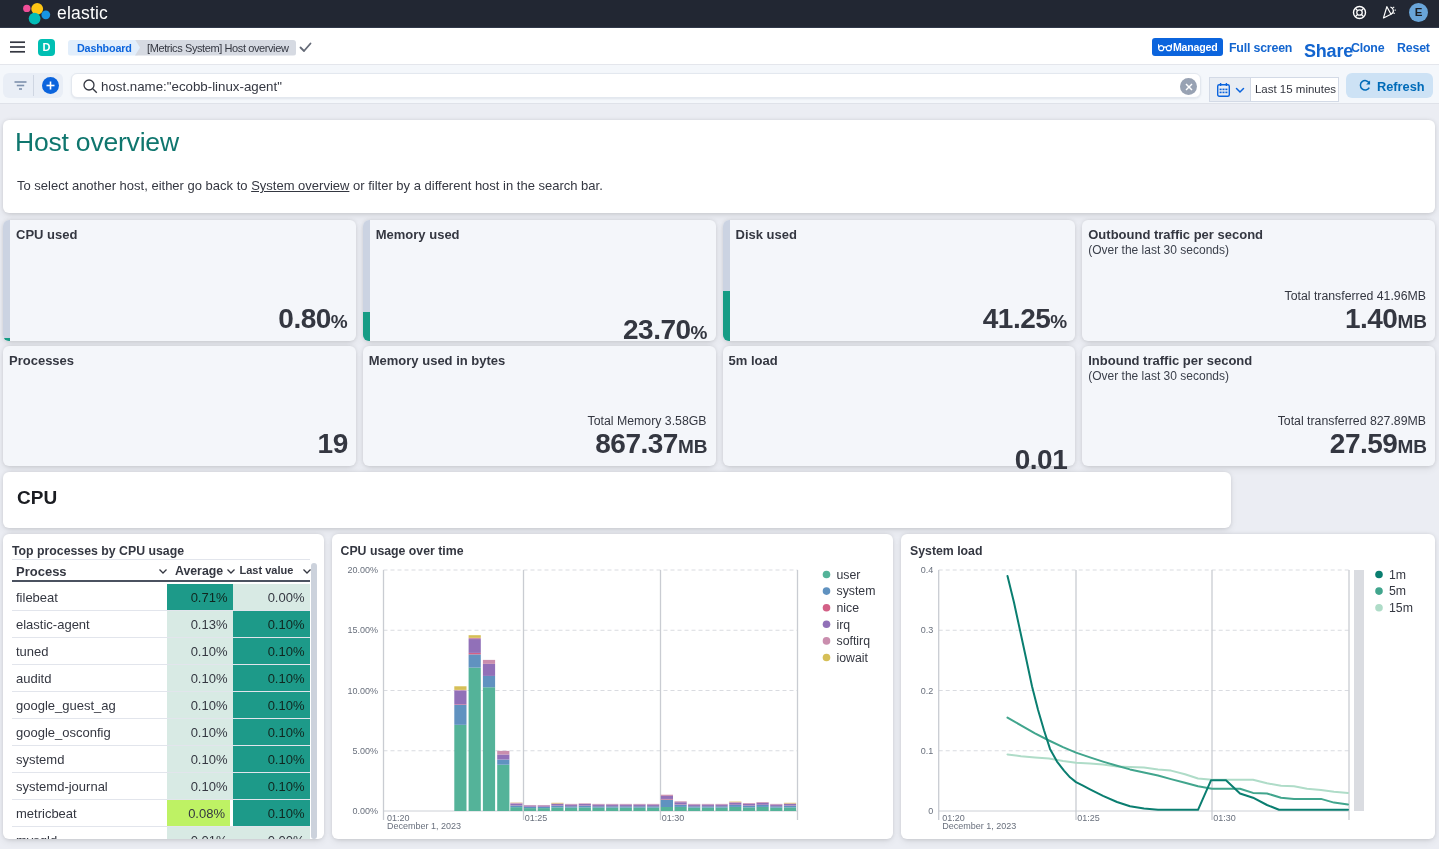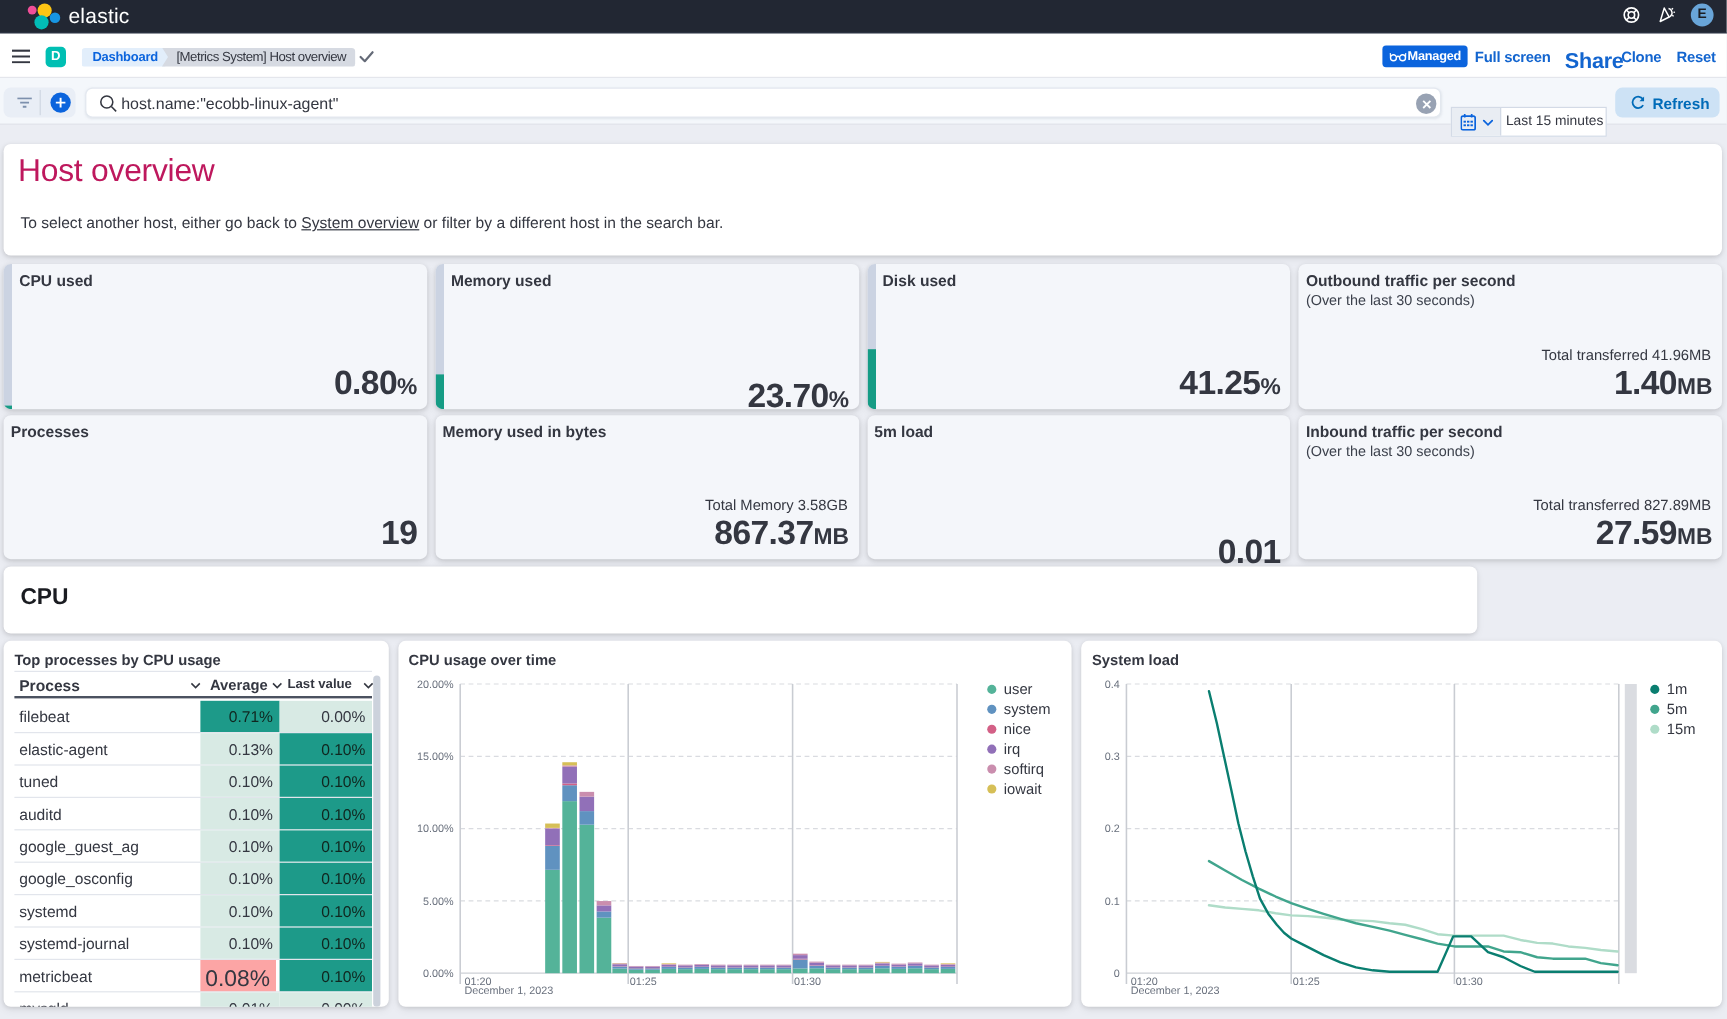--- a/index.html
+++ b/index.html
@@ -102,21 +102,21 @@
     <div class="abs" style="left:29px;top:5px;font-size:13.3px;color:#343741">host.name:"ecobb-linux-agent"</div>
     <div class="abs" style="left:1108px;top:4px;width:17px;height:17px;border-radius:50%;background:#98a2b3">
       <svg class="abs" style="left:4.5px;top:4.5px" width="8" height="8" viewBox="0 0 8 8">
           <g stroke="#fff" stroke-width="1.5">
             <line x1="1" y1="1" x2="7" y2="7"></line>
             <line x1="7" y1="1" x2="1" y2="7"></line>
           </g>
         </svg>
     </div>
   </div>
-  <div class="abs" style="left:1209px;top:24px;width:130px;height:25px;background:#fff;border:1px solid #d3dae6;border-radius:0;overflow:hidden">
+  <div class="abs" style="left:1209px;top:12px;width:130px;height:25px;background:#fff;border:1px solid #d3dae6;border-radius:0;overflow:hidden">
     <div class="abs" style="left:0;top:0;width:41px;height:25px;background:#e9edf3;border-right:1px solid #d3dae6">
       <svg class="abs" style="left:7px;top:5px" width="13" height="14" viewBox="0 0 13 14">
           <rect x="0.7" y="1.7" width="11.6" height="11.6" rx="1.5" fill="none" stroke="#0b64dd" stroke-width="1.4"></rect>
           <line x1="3.6" y1="0" x2="3.6" y2="3" stroke="#0b64dd" stroke-width="1.4"></line>
           <line x1="9.4" y1="0" x2="9.4" y2="3" stroke="#0b64dd" stroke-width="1.4"></line>
           <g fill="#0b64dd">
             <rect x="2.6" y="5.6" width="2" height="1.6"></rect>
             <rect x="5.5" y="5.6" width="2" height="1.6"></rect>
             <rect x="8.4" y="5.6" width="2" height="1.6"></rect>
             <rect x="2.6" y="8.6" width="2" height="1.6"></rect>
@@ -133,21 +133,21 @@
   <div class="abs" style="left:1346px;top:8px;width:87px;height:25px;background:#cde2f5;border-radius:6px">
     <svg class="abs" style="left:12px;top:5.5px" width="14" height="14" viewBox="0 0 16 16">
         <path d="M12.9 9.8 A5.4 5.4 0 1 1 12.9 4.6" fill="none" stroke="#006bb8" stroke-width="1.7"></path>
         <path d="M13.8 1.6 L13.8 6.2 L9.4 6.2 Z" fill="#006bb8"></path>
       </svg>
     <div class="abs" style="left:31px;top:5.5px;font-size:12.8px;font-weight:bold;color:#006bb8">Refresh</div>
   </div>
 </div>
 
 <div class="panel" style="left:3px;top:120px;width:1432px;height:93px;background:#fff">
-  <div class="abs" style="left:12px;top:7px;font-size:26.5px;font-weight:500;color:#be185d;letter-spacing:-.2px">Host overview</div>
+  <div class="abs" style="left:12px;top:7px;font-size:26.5px;font-weight:500;color:#0f766e;letter-spacing:-.2px">Host overview</div>
   <div class="abs" style="left:14px;top:58px;font-size:13px;color:#343741">To select another host, either go back to <span style="text-decoration:underline">System overview</span> or filter by a different host in the search bar.</div>
 </div>
 <div class="panel" style="left:3px;top:220px;width:352.75px;height:120.5px;background:#f4f6fa">
     <div class="abs" style="left:0;top:0;width:7px;height:120.5px;background:#cbd3e2;border-radius:6px 0 0 6px;overflow:hidden">
       <div class="abs" style="left:0;bottom:0;width:7px;height:3px;background:#169c85"></div>
     </div>
     <div class="abs" style="left:13px;top:4.5px;"><span class="mtitle">CPU used</span></div>
     <div class="abs" style="right:8px;top:82.5px;"><span class="bignum">0.80</span><span class="bigunit">%</span></div>
   </div>
 <div class="panel" style="left:362.75px;top:220px;width:352.75px;height:120.5px;background:#f4f6fa">
@@ -244,21 +244,21 @@
       <div class="abs" style="left:155.5px;top:0;width:65.5px;height:26px;background:#d8eae4;color:#343741;font-size:13px;text-align:right;padding:6px 5px 0 0">0.10%</div>
       <div class="abs" style="left:221px;top:0;width:77px;height:26px;background:#1d9a89;color:#10261f;font-size:13px;text-align:right;padding:6px 5px 0 0">0.10%</div>
     </div>
     <div class="abs" style="left:8.5px;top:239px;width:298px;height:27px;border-bottom:1px solid #e2e5ec">
       <div class="abs" style="left:4.5px;top:6px;font-size:13px;color:#343741">systemd-journal</div>
       <div class="abs" style="left:155.5px;top:0;width:65.5px;height:26px;background:#d8eae4;color:#343741;font-size:13px;text-align:right;padding:6px 5px 0 0">0.10%</div>
       <div class="abs" style="left:221px;top:0;width:77px;height:26px;background:#1d9a89;color:#10261f;font-size:13px;text-align:right;padding:6px 5px 0 0">0.10%</div>
     </div>
     <div class="abs" style="left:8.5px;top:266px;width:298px;height:27px;border-bottom:1px solid #e2e5ec">
       <div class="abs" style="left:4.5px;top:6px;font-size:13px;color:#343741">metricbeat</div>
-      <div class="abs" style="left:155.5px;top:0;width:63px;height:26px;background:#fca5a5;color:#343741;font-size:19px;text-align:right;padding:6px 5px 0 0">0.08%</div>
+      <div class="abs" style="left:155.5px;top:0;width:63px;height:26px;background:#bef264;color:#343741;font-size:13px;text-align:right;padding:6px 5px 0 0">0.08%</div>
       <div class="abs" style="left:221px;top:0;width:77px;height:26px;background:#1d9a89;color:#10261f;font-size:13px;text-align:right;padding:6px 5px 0 0">0.10%</div>
     </div>
     <div class="abs" style="left:8.5px;top:293px;width:298px;height:27px;border-bottom:1px solid #e2e5ec">
       <div class="abs" style="left:4.5px;top:6px;font-size:13px;color:#343741">mysqld</div>
       <div class="abs" style="left:155.5px;top:0;width:65.5px;height:26px;background:#d8eae4;color:#343741;font-size:13px;text-align:right;padding:6px 5px 0 0">0.01%</div>
       <div class="abs" style="left:221px;top:0;width:77px;height:26px;background:#d8eae4;color:#343741;font-size:13px;text-align:right;padding:6px 5px 0 0">0.00%</div>
     </div>
     <div class="abs" style="left:307.5px;top:29px;width:6px;height:276px;border-radius:3px;background:#ccd2dc"></div>
   </div>
 <div class="panel" style="left:331.5px;top:534px;width:561.5px;height:305px;background:#fff">

